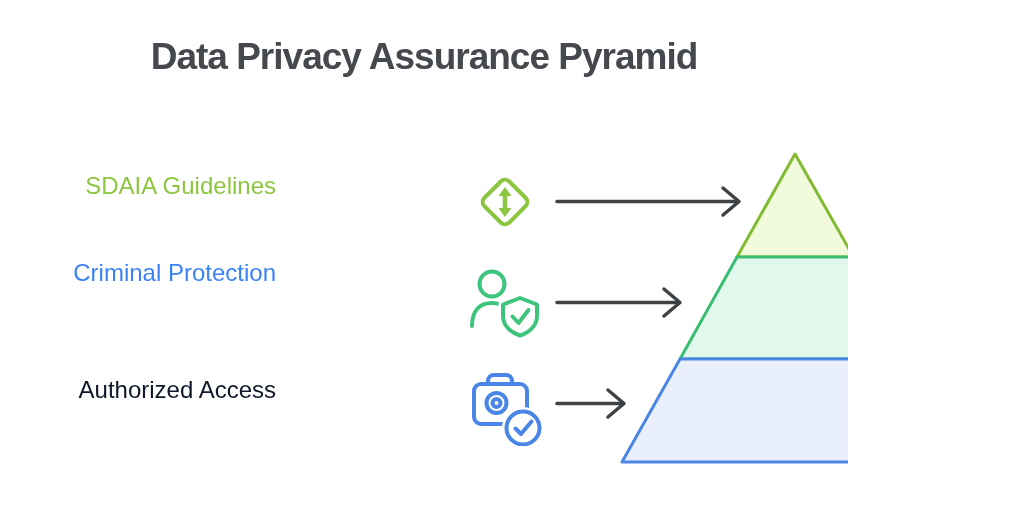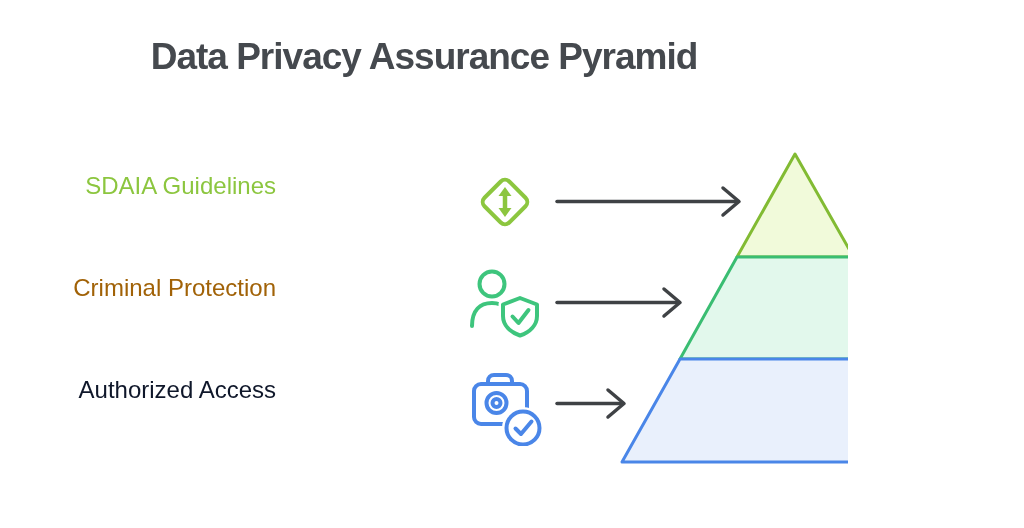--- a/index.html
+++ b/index.html
@@ -25,21 +25,21 @@
   }
   .label {
     position: absolute;
     right: 572px;
     white-space: nowrap;
     font-size: 24px;
     line-height: 38px;
     font-weight: 400;
   }
   .label-1 { top: 167px; color: #8CC63F; }
-  .label-2 { top: 269px; color: #a16207; }
+  .label-2 { top: 254px; color: #3b82f6; }
   .label-3 { top: 371px; color: #0f172a; }
   .icon { position: absolute; }
   .icon-1 { left: 473px; top: 170px; }
   .icon-2 { left: 464px; top: 262px; }
   .icon-3 { left: 470px; top: 370px; }
   .scene { position: absolute; left: 0; top: 0; }
 </style>
 </head>
 <body>
 

